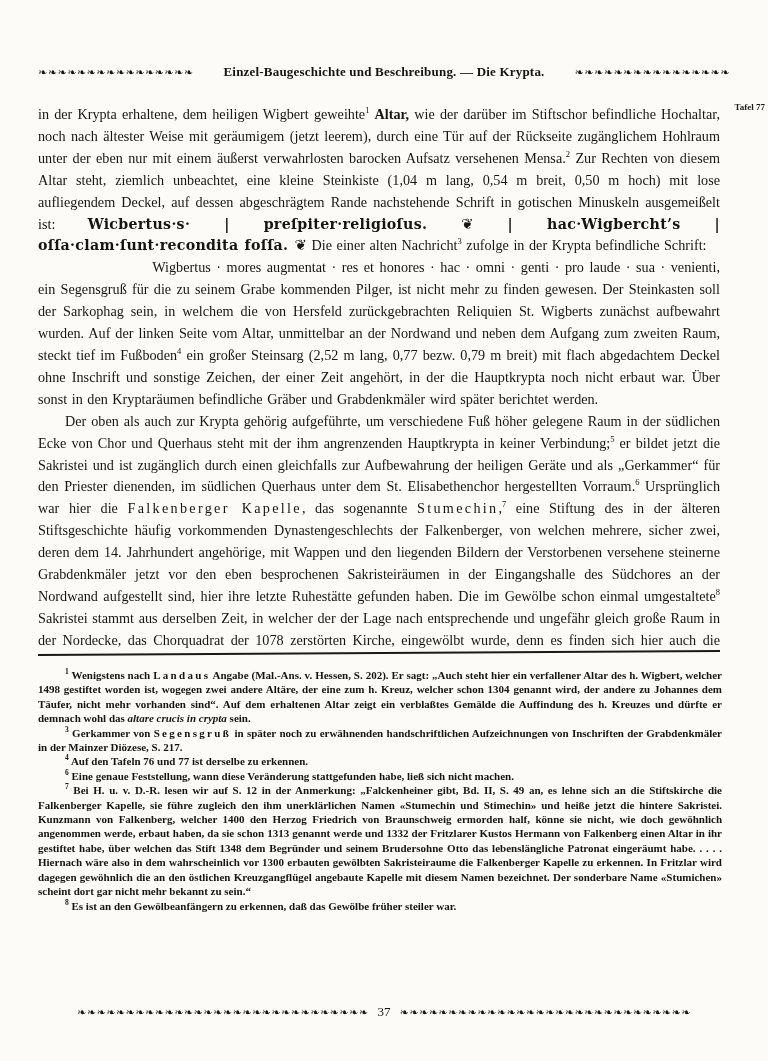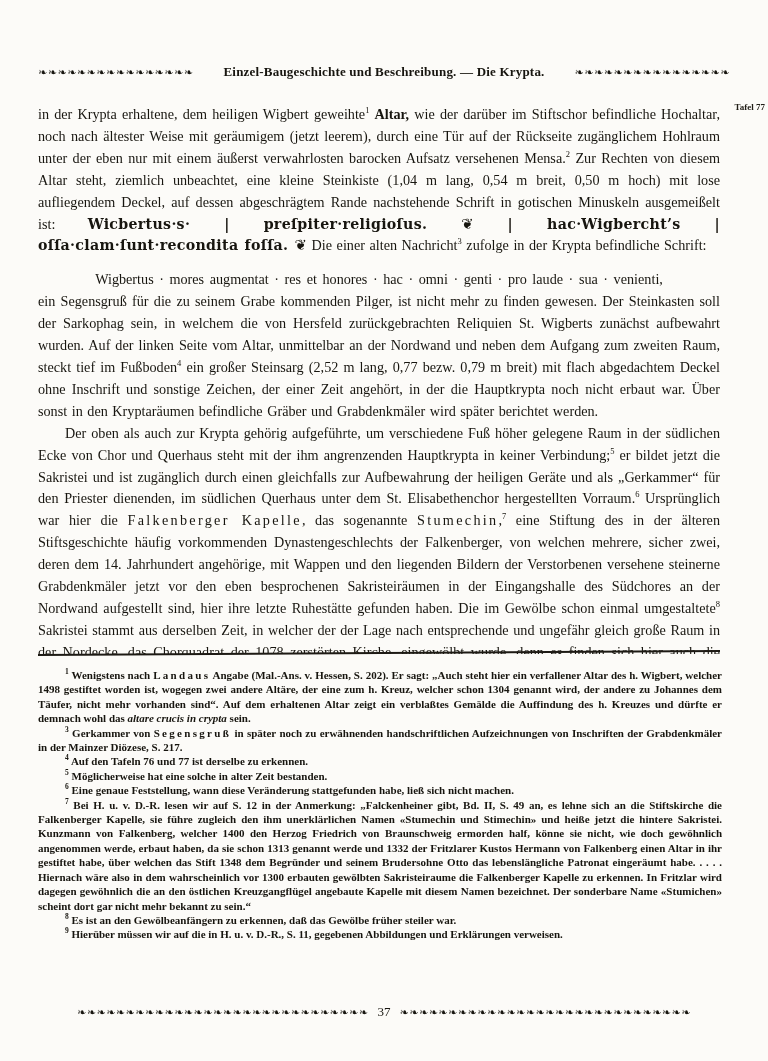--- a/index.html
+++ b/index.html
@@ -31,21 +31,21 @@
     font-size:9px;font-weight:bold;line-height:10px;color:#201d16;text-align:right;
   }
   
   .bodytext{
     position:absolute;top:104px;left:38px;width:682px;max-height:550px;overflow:hidden;
     font-size:14.2px;line-height:21.9px;text-align:justify;
     word-spacing:1px;
   }
   .bodytext p{margin:0;}
   .bodytext .indent{text-indent:27px;}
-  .bodytext .center{text-align:center;word-spacing:2px;margin-top:12px;}
+  .bodytext .center{text-align:right;word-spacing:2px;}
   sup{font-size:8.5px;line-height:0;vertical-align:super;}
   .b{font-weight:bold;}
   .bl{font-family:"DejaVu Serif", serif;font-weight:bold;letter-spacing:.3px;}
   .sp{letter-spacing:2.3px;}
   .it{font-style:italic;}
   .orn{font-family:"DejaVu Sans", sans-serif;font-weight:bold;font-size:1.05em;}
   
   .fn-rule{
     position:absolute;top:652px;left:38px;width:682px;height:0;
     border:none;border-top:2px solid #1d1a14;margin:0;
@@ -84,25 +84,23 @@
       <p class="p"><span>ein Segensgruß für die zu seinem Grabe kommenden Pilger, ist nicht mehr zu finden gewesen.  Der Steinkasten soll der Sarkophag sein, in welchem die von Hersfeld zurückgebrachten Reliquien St. Wigberts zunächst aufbewahrt wurden.  Auf der linken Seite vom Altar, unmittelbar an der Nordwand und neben dem Aufgang zum zweiten Raum, steckt tief im Fußboden</span><sup>4</sup><span> ein großer Steinsarg (2,52 m lang, 0,77 bezw. 0,79 m breit) mit flach abgedachtem Deckel ohne Inschrift und sonstige Zeichen, der einer Zeit angehört, in der die Hauptkrypta noch nicht erbaut war.  Über sonst in den Kryptaräumen befindliche Gräber und Grabdenkmäler wird später berichtet werden.</span></p>
       <p class="p indent"><span>Der oben als auch zur Krypta gehörig aufgeführte, um verschiedene Fuß höher gelegene Raum in der südlichen Ecke von Chor und Querhaus steht mit der ihm angrenzenden Hauptkrypta in keiner Verbindung;</span><sup>5</sup><span> er bildet jetzt die Sakristei und ist zugänglich durch einen gleichfalls zur Aufbewahrung der heiligen Geräte und als „Gerkammer“ für den Priester dienenden, im südlichen Querhaus unter dem St. Elisabethenchor hergestellten Vorraum.</span><sup>6</sup><span> Ursprünglich war hier die </span><span class="sp">Falkenberger Kapelle</span><span>, das sogenannte </span><span class="sp">Stumechin</span><span>,</span><sup>7</sup><span> eine Stiftung des in der älteren Stiftsgeschichte häufig vorkommenden Dynastengeschlechts der Falkenberger, von welchen mehrere, sicher zwei, deren dem 14. Jahrhundert angehörige, mit Wappen und den liegenden Bildern der Verstorbenen versehene steinerne Grabdenkmäler jetzt vor den eben besprochenen Sakristeiräumen in der Eingangshalle des Südchores an der Nordwand aufgestellt sind, hier ihre letzte Ruhestätte gefunden haben.  Die im Gewölbe schon einmal umgestaltete</span><sup>8</sup><span> Sakristei stammt aus derselben Zeit, in welcher der der Lage nach entsprechende und ungefähr gleich große Raum in der Nordecke, das Chorquadrat der 1078 zerstörten Kirche, eingewölbt wurde, denn es finden sich hier auch die gleichen, aber auf den Seitenflächen mit Ornamenten bereicherten Eckpilaster als Schildbogenträger, wie sie drüben bei der Überwölbung des quadratischen Raumes in die Ecken gestellt worden sind.</span></p>
     </main>
 
   <hr class="fn-rule">
 
   <section class="footnotes" id="footnotes">
       <p><sup>1</sup><span> Wenigstens nach </span><span class="sp">Landaus</span><span> Angabe (Mal.-Ans. v. Hessen, S. 202).  Er sagt: „Auch steht hier ein verfallener Altar des h. Wigbert, welcher 1498 gestiftet worden ist, wogegen zwei andere Altäre, der eine zum h. Kreuz, welcher schon 1304 genannt wird, der andere zu Johannes dem Täufer, nicht mehr vorhanden sind“.  Auf dem erhaltenen Altar zeigt ein verblaßtes Gemälde die Auffindung des h. Kreuzes und dürfte er demnach wohl das </span><span class="it">altare crucis in crypta</span><span> sein.</span></p>
       <p><sup>3</sup><span> Gerkammer von </span><span class="sp">Segensgruß</span><span> in später noch zu erwähnenden handschriftlichen Aufzeichnungen von Inschriften der Grabdenkmäler in der Mainzer Diözese, S. 217.</span></p>
       <p><sup>4</sup><span> Auf den Tafeln 76 und 77 ist derselbe zu erkennen.</span></p>
-      <p><sup>5</sup><span> Möglicherweise hat eine solche in alter Zeit bestanden.</span></p>
       <p><sup>6</sup><span> Eine genaue Feststellung, wann diese Veränderung stattgefunden habe, ließ sich nicht machen.</span></p>
       <p><sup>7</sup><span> Bei H. u. v. D.-R. lesen wir auf S. 12 in der Anmerkung: „Falckenheiner gibt, Bd. II, S. 49 an, es lehne sich an die Stiftskirche die Falkenberger Kapelle, sie führe zugleich den ihm unerklärlichen Namen «Stumechin und Stimechin» und heiße jetzt die hintere Sakristei.  Kunzmann von Falkenberg, welcher 1400 den Herzog Friedrich von Braunschweig ermorden half, könne sie nicht, wie doch gewöhnlich angenommen werde, erbaut haben, da sie schon 1313 genannt werde und 1332 der Fritzlarer Kustos Hermann von Falkenberg einen Altar in ihr gestiftet habe, über welchen das Stift 1348 dem Begründer und seinem Brudersohne Otto das lebenslängliche Patronat eingeräumt habe. . . . .  Hiernach wäre also in dem wahrscheinlich vor 1300 erbauten gewölbten Sakristeiraume die Falkenberger Kapelle zu erkennen.  In Fritzlar wird dagegen gewöhnlich die an den östlichen Kreuzgangflügel angebaute Kapelle mit diesem Namen bezeichnet.  Der sonderbare Name «Stumichen» scheint dort gar nicht mehr bekannt zu sein.“</span></p>
       <p><sup>8</sup><span> Es ist an den Gewölbeanfängern zu erkennen, daß das Gewölbe früher steiler war.</span></p>
-      <p><sup>9</sup><span> Hierüber müssen wir auf die in H. u. v. D.-R., S. 11, gegebenen Abbildungen und Erklärungen verweisen.</span></p>
     </section>
 
   <footer class="running-foot">
     <span class="orn-band">❧❧❧❧❧❧❧❧❧❧❧❧❧❧❧❧❧❧❧❧❧❧❧❧❧❧❧❧❧❧</span>
     <span class="page-num">37</span>
     <span class="orn-band">❧❧❧❧❧❧❧❧❧❧❧❧❧❧❧❧❧❧❧❧❧❧❧❧❧❧❧❧❧❧</span>
   </footer>
 
 </div>
 

